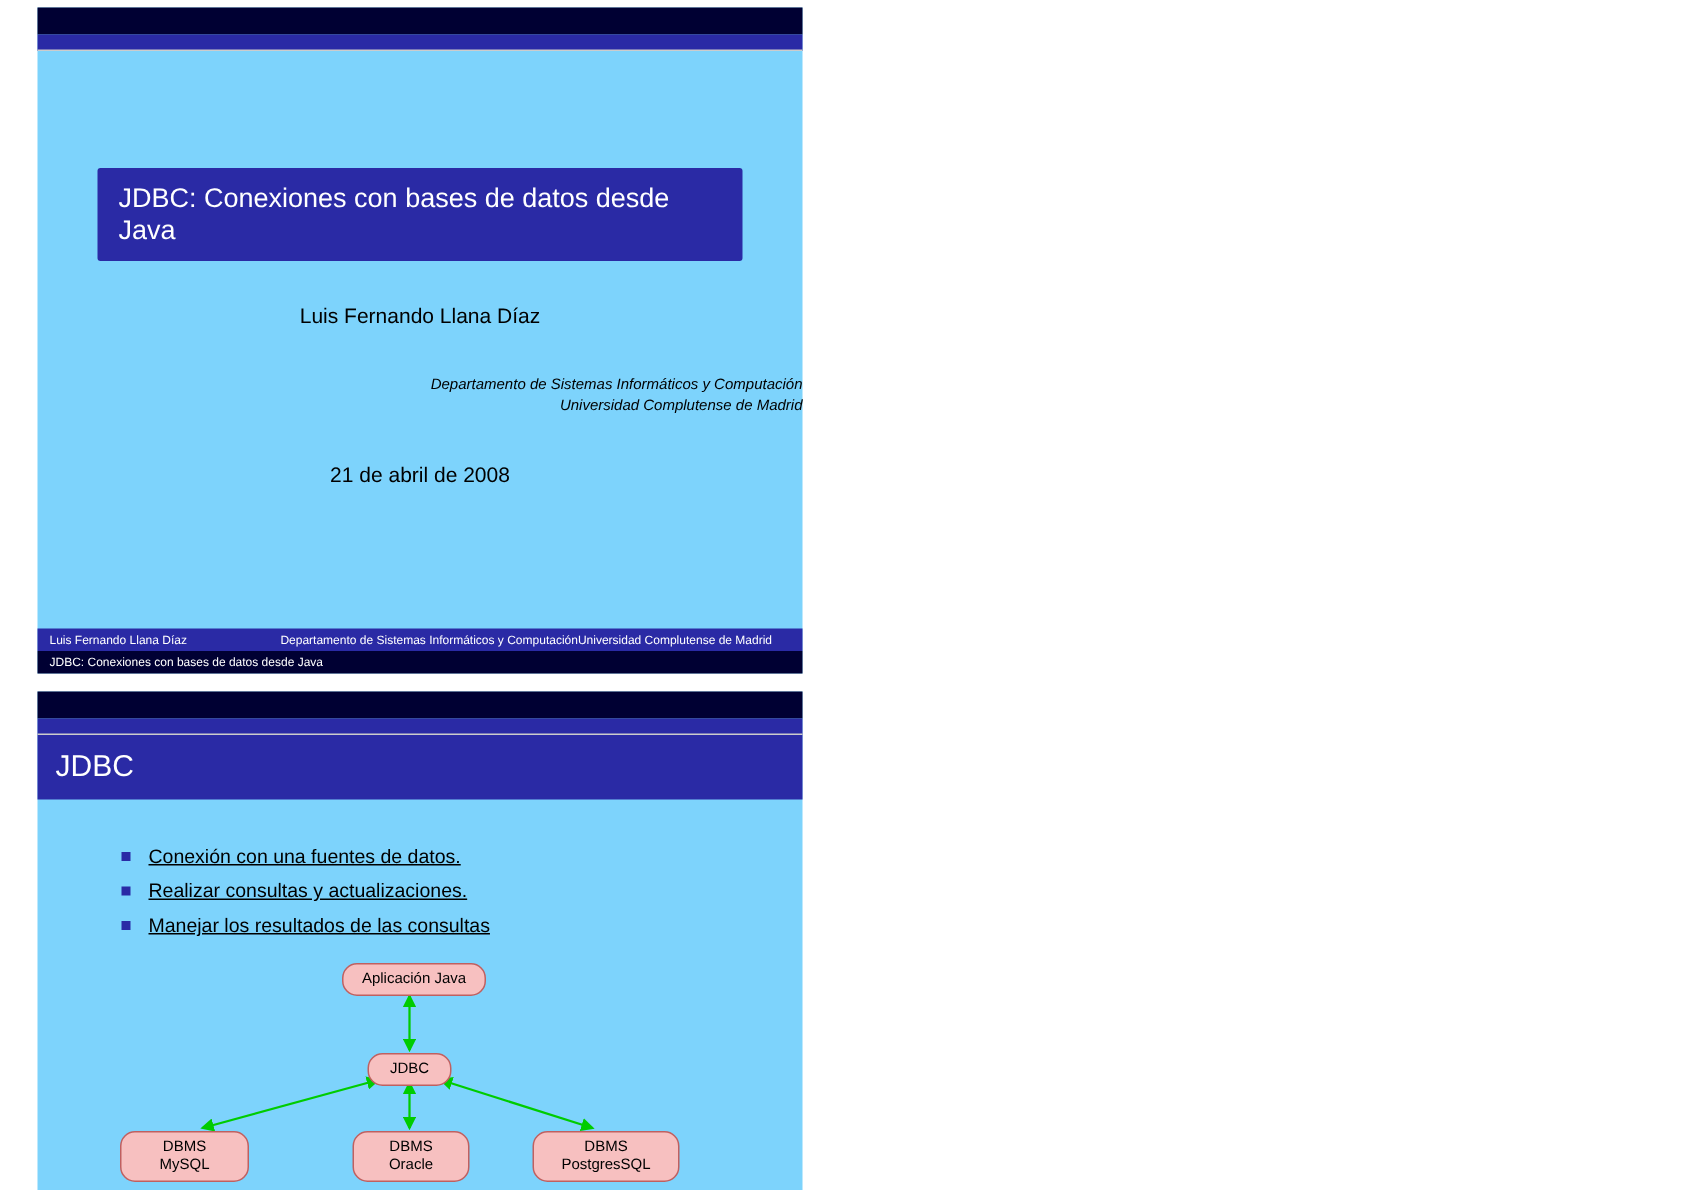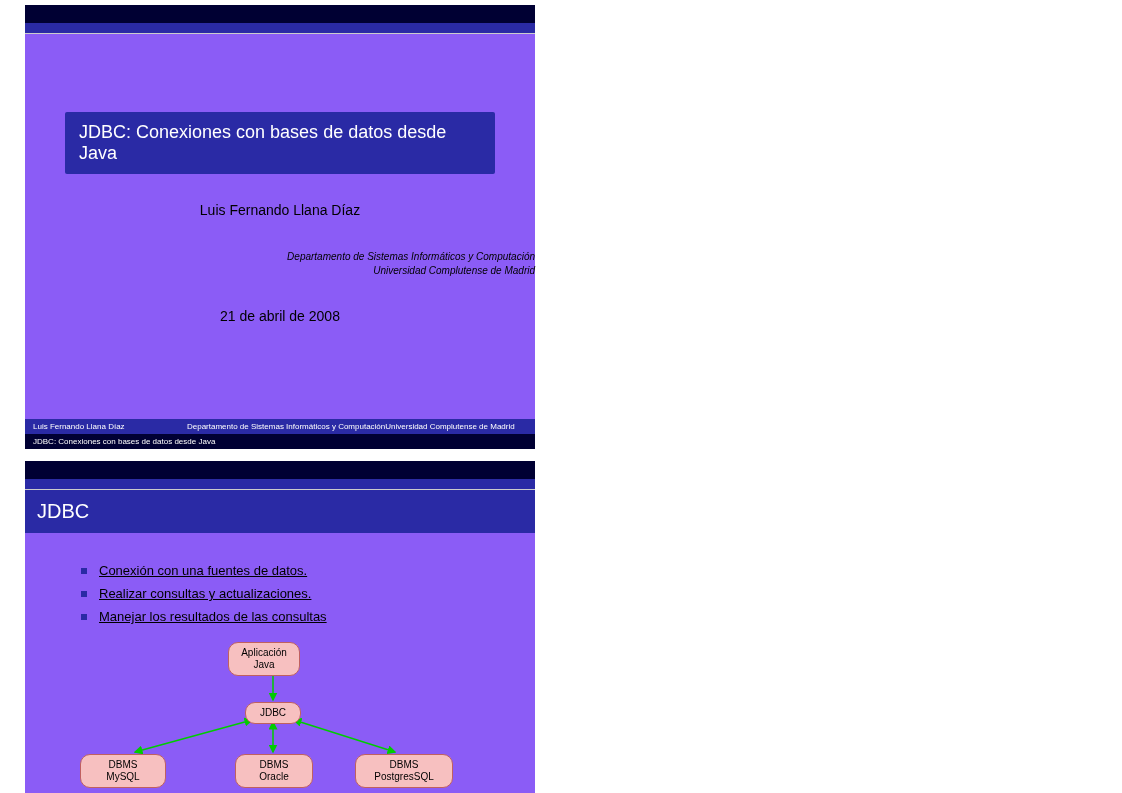--- a/index.html
+++ b/index.html
@@ -7,21 +7,21 @@
     padding: 0;
     font-family: sans-serif;
     background: #ffffff;
     width: 1122px;
   }
   .slide {
     width: 510px;
     margin-left: 25px;
     margin-top: 5px;
     position: relative;
-    background: #8b5cf6;
+    background: #7dd3fc;
   }
   .top-bar {
     height: 18px;
     background: #000033;
   }
   .top-bar2 {
     height: 10px;
     background: #2a2aa5;
     border-bottom: 1px solid #ccc;
   }
@@ -107,21 +107,21 @@
     position: absolute;
     background: #f7c0c0;
     border: 1px solid #c06060;
     border-radius: 10px;
     font-size: 10px;
     text-align: center;
     padding: 4px 10px;
     box-sizing: border-box;
     line-height: 1.2;
   }
-  .node.app { left: 148px; top: 0; width: 72px;}
+  .node.app { left: 148px; top: 0; width: 96px;}
   .node.jdbc { left: 165px; top: 60px; width: 56px;}
   .node.mysql { left: 0; top: 112px; width: 86px;}
   .node.oracle { left: 155px; top: 112px; width: 78px;}
   .node.pg { left: 275px; top: 112px; width: 98px;}
   svg.arrows { position:absolute; left:0; top:0; width:400px; height:170px; }
 </style>
 </head>
 <body>
 
 <div class="slide">

